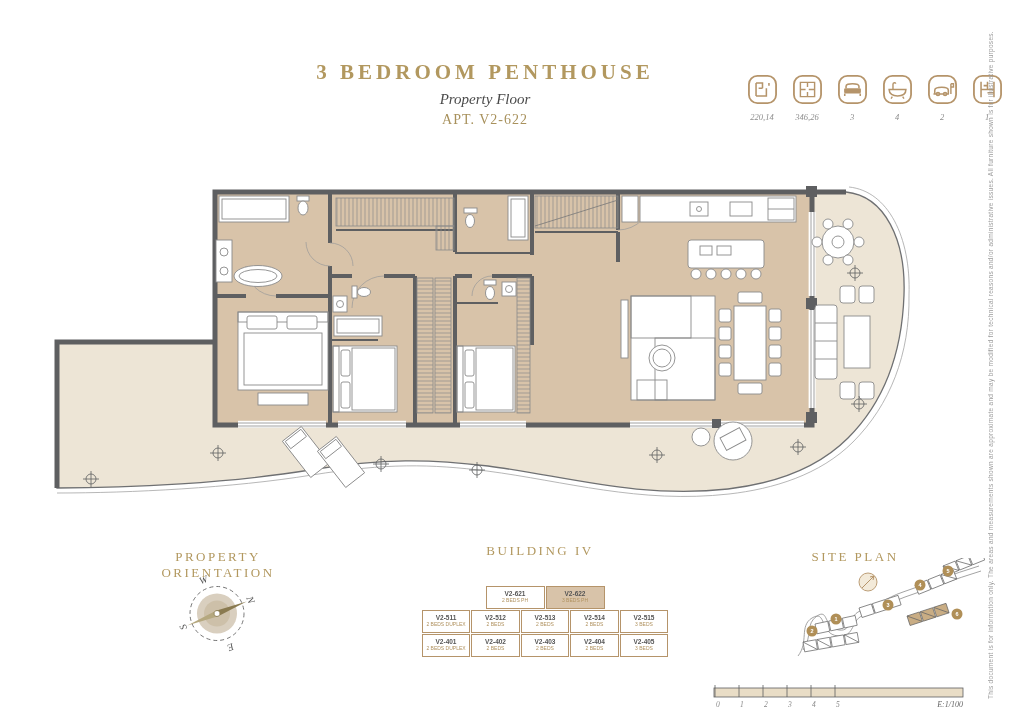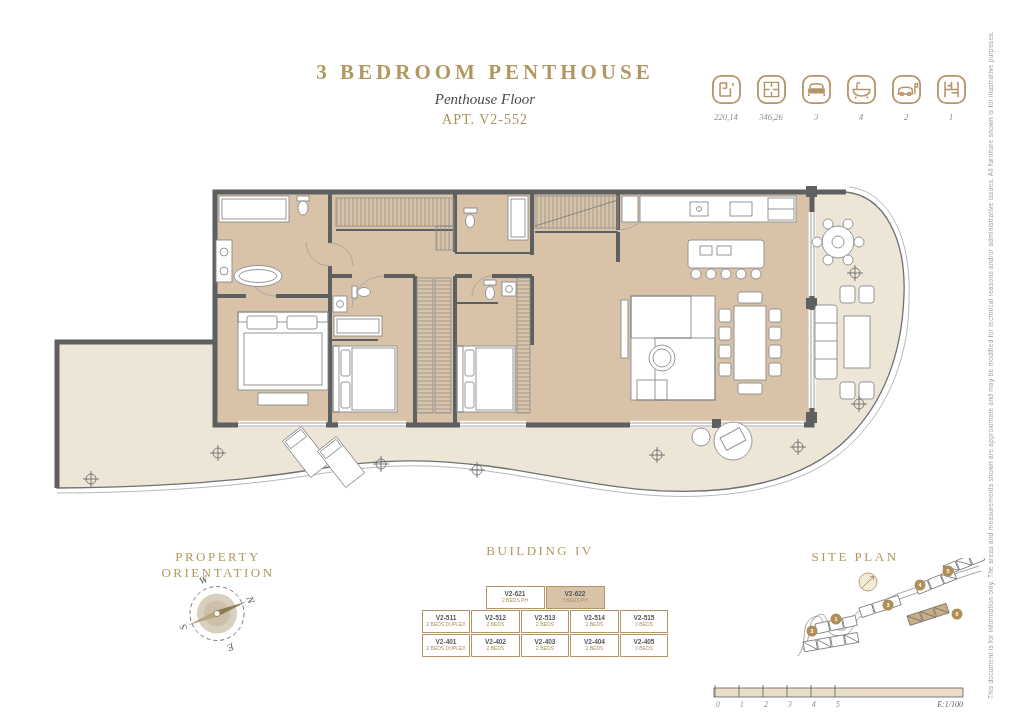--- a/index.html
+++ b/index.html
@@ -7,21 +7,21 @@
        font-family:"Liberation Serif", serif;-webkit-font-smoothing:antialiased;}
   .abs{position:absolute;}
 
   
   .title-block{left:290px;top:60px;width:390px;text-align:center;}
   .main-title{font-size:21px;letter-spacing:4px;color:#b2985f;font-weight:700;}
   .sub-title{font-size:15px;font-style:italic;color:#4a4a4a;margin-top:6px;}
   .apt-title{font-size:14px;color:#a8915c;margin-top:4px;letter-spacing:1px;}
 
   
-  .specs{left:708px;top:74px;display:flex;gap:9px;}
+  .specs{left:744px;top:74px;display:flex;gap:9px;}
   .spec{width:36px;text-align:center;}
   .spec svg{display:block;margin:0 auto;}
   .spec-val{margin-top:7px;font-size:8.5px;font-style:italic;color:#8c8c8c;
             font-family:"Liberation Serif",serif;}
 
   
   .sec-title{font-size:13px;letter-spacing:2.5px;color:#b2985f;text-align:center;}
 
   
   .bstack{left:420px;top:586px;width:250px;}
@@ -39,22 +39,22 @@
   .disclaimer{left:984px;top:18px;height:694px;width:14px;
       writing-mode:vertical-rl;transform:rotate(180deg);
       font-family:"Liberation Sans",sans-serif;font-size:6.5px;color:#9b9b9b;
       letter-spacing:.3px;text-align:center;line-height:13px;}
 </style>
 </head>
 <body>
 
 <div class="abs title-block">
   <div class="main-title" style="text-transform:uppercase;">3 Bedroom Penthouse</div>
-  <div class="sub-title">Penthouse Floor</div>
-  <div class="apt-title">APT. V2-552</div>
+  <div class="sub-title">Property Floor</div>
+  <div class="apt-title">APT. V2-622</div>
 </div>
 
 <div class="abs specs">
   <div class="spec">
     <svg width="31" height="31" viewBox="0 0 24 24">
       <rect x="1.5" y="1.5" width="21" height="21" rx="6.5" fill="none" stroke="#b5946a" stroke-width="1.4"></rect>
       <path d="M7,7 V17 M7,7 H12 V11 M12,11 H9 M15,11 V17 H7 M17,7 V9" fill="none" stroke="#b5946a" stroke-width="1.2"></path>
     </svg>
     <div class="spec-val">220,14</div>
   </div>

